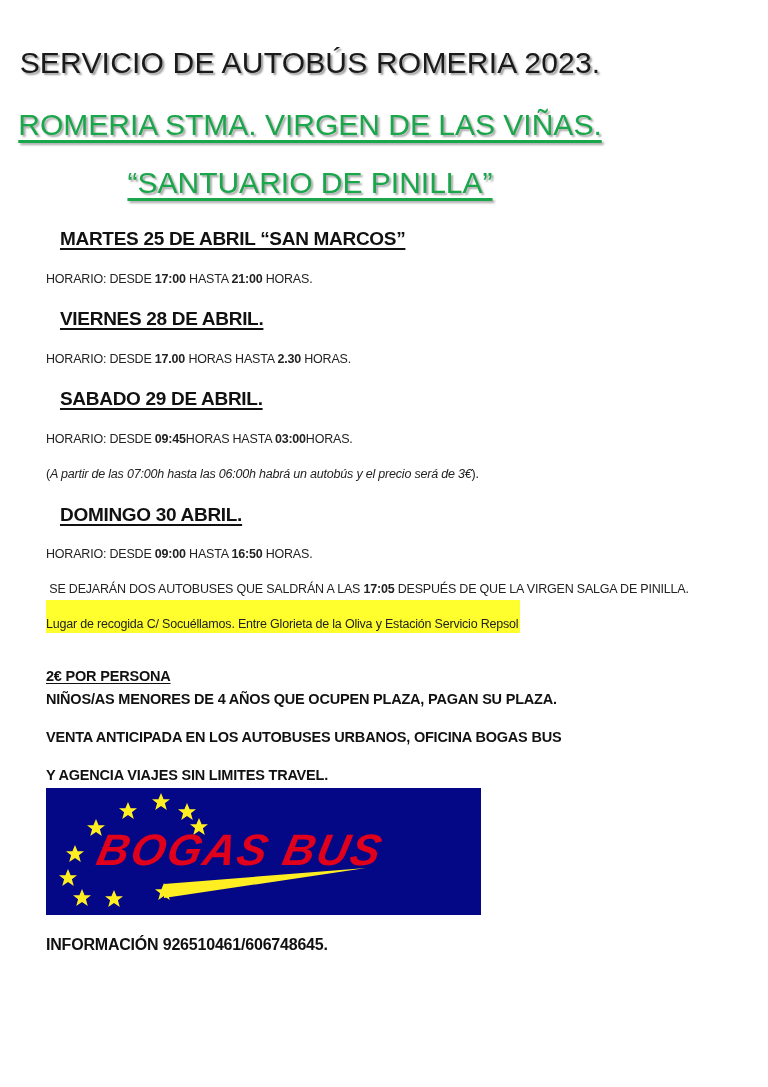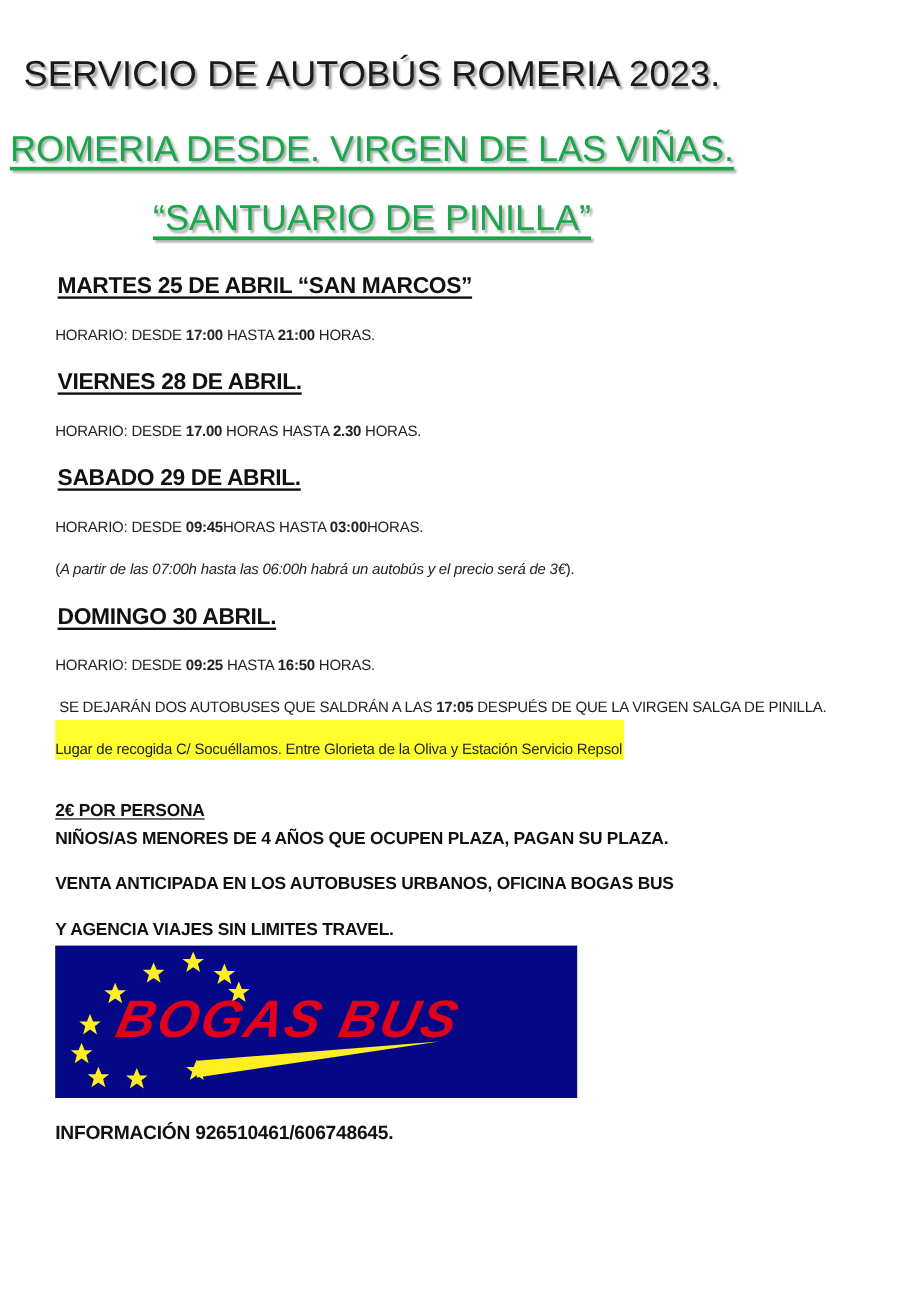--- a/index.html
+++ b/index.html
@@ -9,57 +9,57 @@
   .title { left: 0; width: 620px; text-align: center; font-weight: normal;
            font-family: "Liberation Sans", sans-serif; white-space: nowrap; }
   .t1 { top: 46px; font-size: 30px; color: #1a1a1a;
         text-shadow: 2px 2px 2px #9a9a9a; letter-spacing: 0.2px; }
   .t2, .t3 { font-size: 30px; color: #1aa64a;
              text-shadow: 2px 2px 2px #a8a8a8; }
   .t2 { top: 108px; }
   .t3 { top: 166px; }
   .uline { text-decoration: underline; text-decoration-thickness: 3px; text-underline-offset: 5px;
            text-decoration-color: #1aa64a; }
-  .h2 { left: 48px; font-size: 19px; font-weight: bold; text-decoration: underline;
+  .h2 { left: 60px; font-size: 19px; font-weight: bold; text-decoration: underline;
         text-decoration-thickness: 2px; text-underline-offset: 3px; color: #111; white-space: nowrap; letter-spacing: -0.3px; }
   .p { left: 46px; font-size: 12.5px; color: #222; white-space: nowrap; letter-spacing: -0.2px; }
   .p b { font-weight: bold; }
   .it { font-style: italic; }
   .hl { background: #ffff2e; padding: 17px 2px 2px 0; }
   .bold { left: 46px; font-size: 14.5px; font-weight: bold; color: #111; white-space: nowrap; letter-spacing: -0.2px; }
   .bold.u { text-decoration: underline; text-underline-offset: 2px; }
   .logo { left: 46px; top: 788px; width: 435px; height: 127px; background: #040887;
           overflow: hidden; }
   .logo-text { position: absolute; left: 52px; top: 37px; font-size: 44px; font-weight: bold;
                font-style: italic; color: #e0001b; letter-spacing: 2px; white-space: nowrap;
                transform: skewX(-12deg); font-family: "Liberation Sans", sans-serif; }
 </style>
 </head>
 <body>
 
 <div class="abs title t1">SERVICIO DE AUTOBÚS ROMERIA 2023.</div>
 <div class="abs title t2">
-  <span class="uline">ROMERIA DESDE. VIRGEN DE LAS VIÑAS.</span>
+  <span class="uline">ROMERIA STMA. VIRGEN DE LAS VIÑAS.</span>
 </div>
 <div class="abs title t3">
   <span class="uline">“SANTUARIO DE PINILLA”</span>
 </div>
 
 <div class="abs h2" style="top:228px;">MARTES 25 DE ABRIL “SAN MARCOS”</div>
 <div class="abs p" style="top:272px;"><span>HORARIO: DESDE </span><b>17:00</b><span> HASTA </span><b>21:00</b><span> HORAS.</span></div>
 
 <div class="abs h2" style="top:308px;">VIERNES 28 DE ABRIL.</div>
 <div class="abs p" style="top:352px;"><span>HORARIO: DESDE </span><b>17.00</b><span> HORAS HASTA </span><b>2.30</b><span> HORAS.</span></div>
 
 <div class="abs h2" style="top:388px;">SABADO 29 DE ABRIL.</div>
 <div class="abs p" style="top:432px;"><span>HORARIO: DESDE </span><b>09:45</b><span>HORAS HASTA </span><b>03:00</b><span>HORAS.</span></div>
 <div class="abs p" style="top:467px;"><span>(</span><span class="it">A partir de las 07:00h hasta las 06:00h habrá un autobús y el precio será de 3€</span><span>).</span></div>
 
 <div class="abs h2" style="top:504px;">DOMINGO 30 ABRIL.</div>
-<div class="abs p" style="top:547px;"><span>HORARIO: DESDE </span><b>09:25</b><span> HASTA </span><b>16:50</b><span> HORAS.</span></div>
+<div class="abs p" style="top:547px;"><span>HORARIO: DESDE </span><b>09:00</b><span> HASTA </span><b>16:50</b><span> HORAS.</span></div>
 <div class="abs p" style="top:582px;"><span style="white-space:pre"> SE DEJARÁN DOS AUTOBUSES QUE SALDRÁN A LAS </span><b>17:05</b><span> DESPUÉS DE QUE LA VIRGEN SALGA DE PINILLA.</span></div>
 
 <div class="abs p" style="top:617px;"><span class="hl">Lugar de recogida C/ Socuéllamos. Entre Glorieta de la Oliva y Estación Servicio Repsol</span></div>
 
 <div class="abs bold u" style="top:652px;margin-top:16px;">2€ POR PERSONA</div>
 <div class="abs bold" style="top:691px;">NIÑOS/AS MENORES DE 4 AÑOS QUE OCUPEN PLAZA, PAGAN SU PLAZA.</div>
 <div class="abs bold" style="top:729px;">VENTA ANTICIPADA EN LOS AUTOBUSES URBANOS, OFICINA BOGAS BUS</div>
 <div class="abs bold" style="top:767px;">Y AGENCIA VIAJES SIN LIMITES TRAVEL.</div>
 
 <div class="abs logo">

